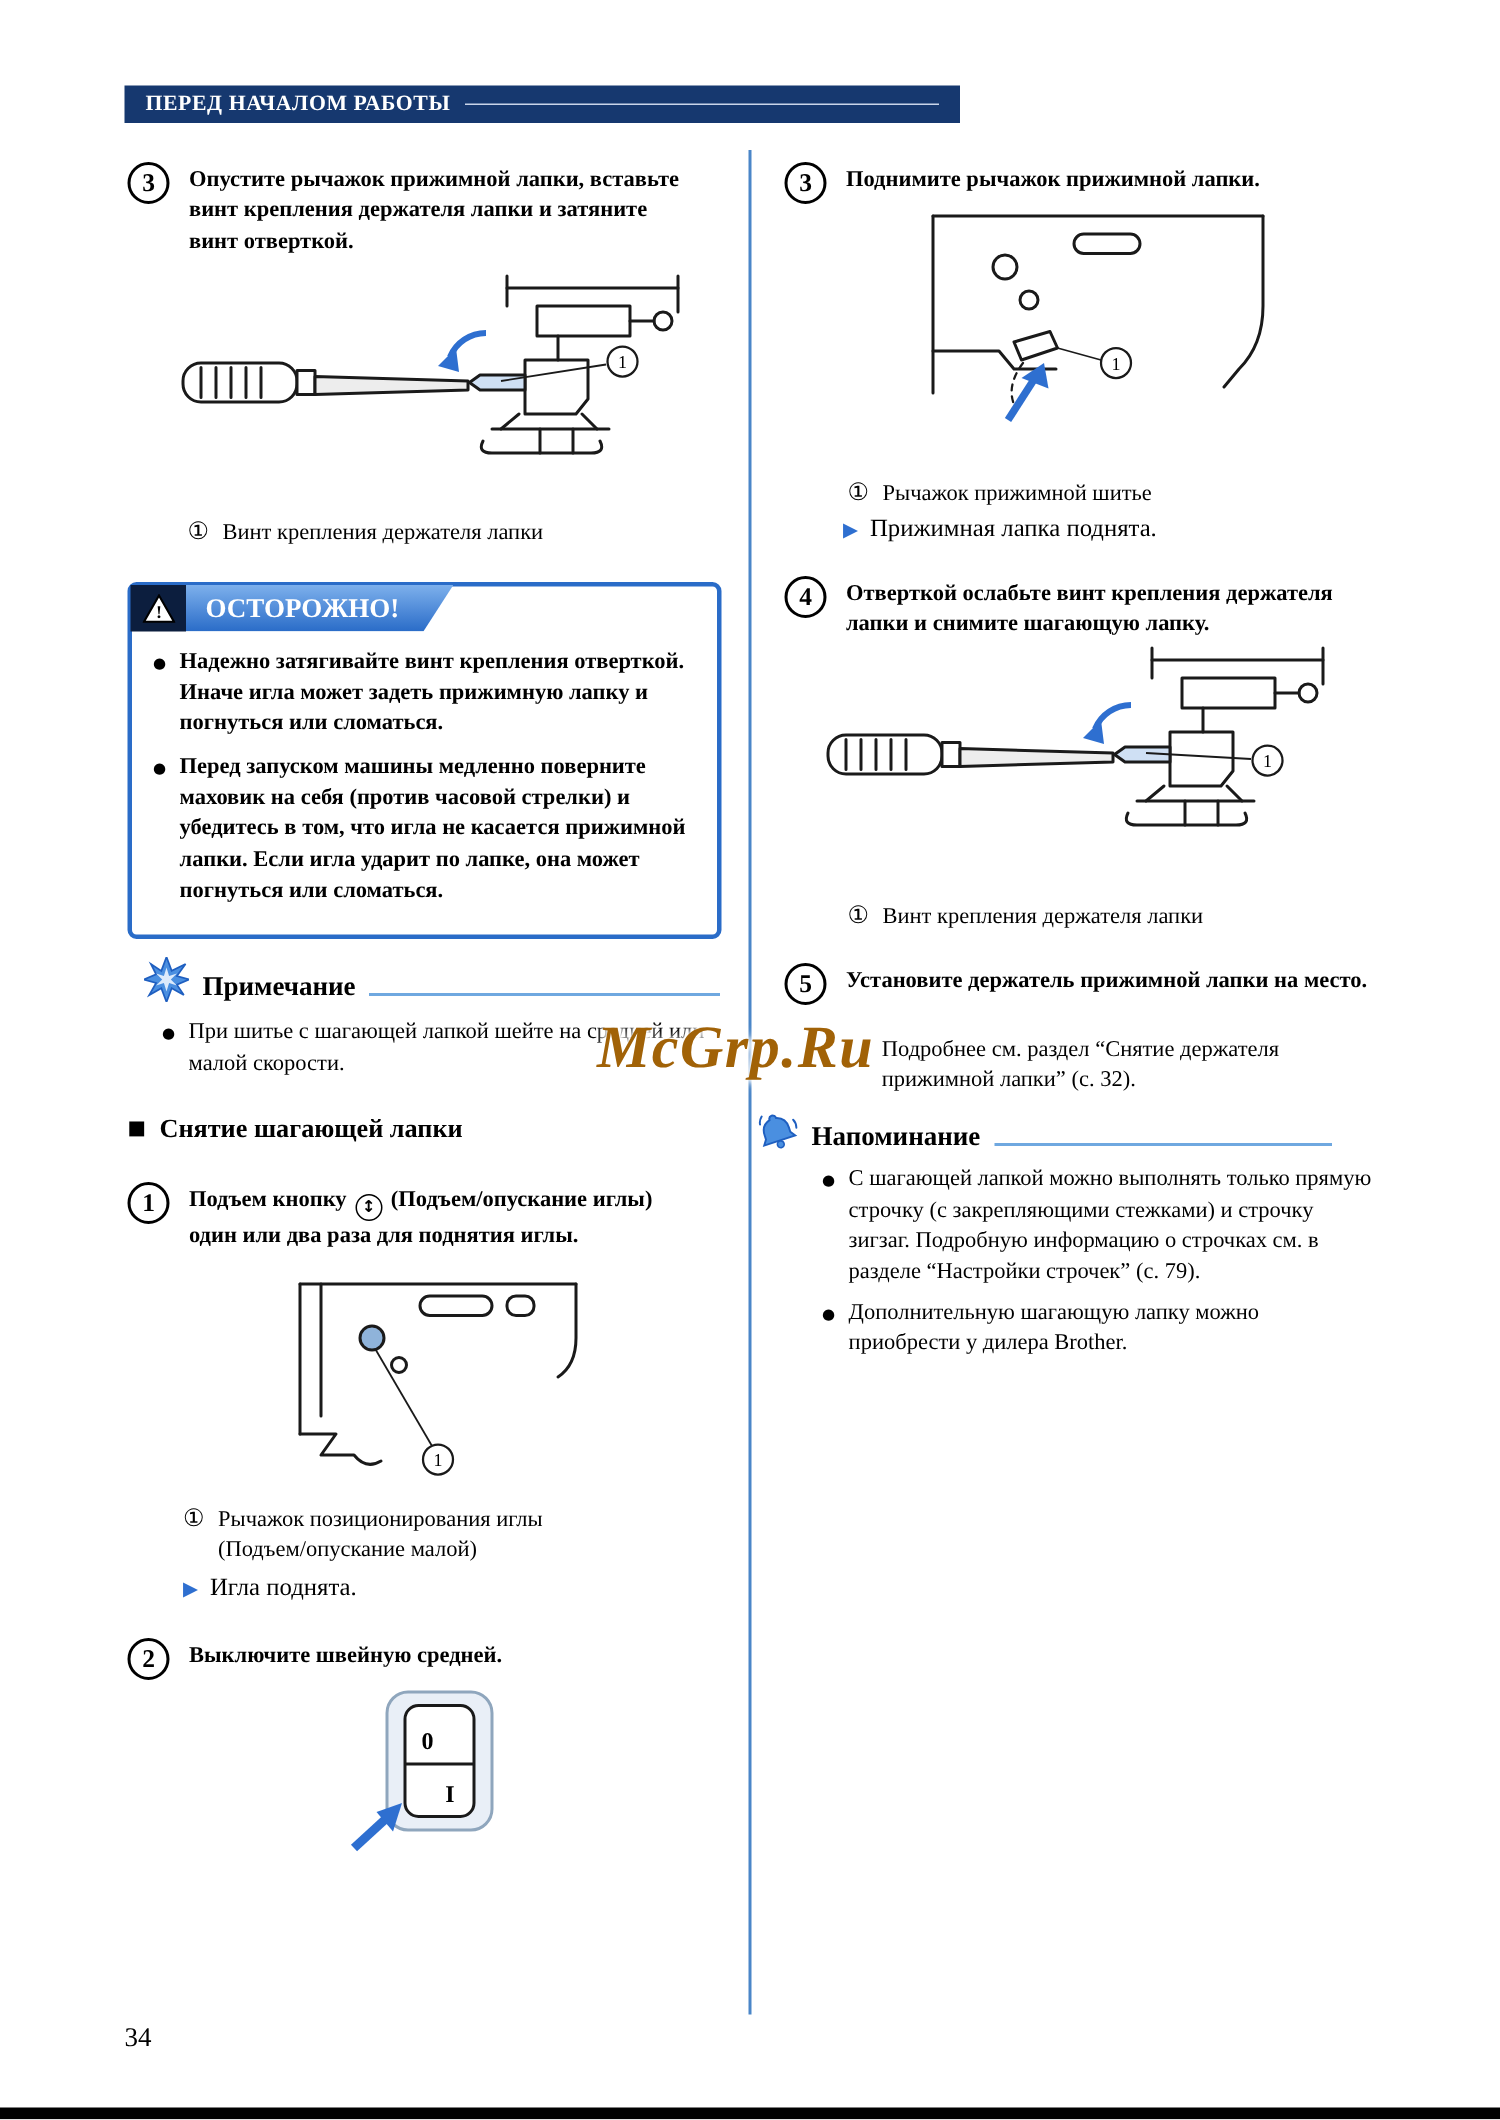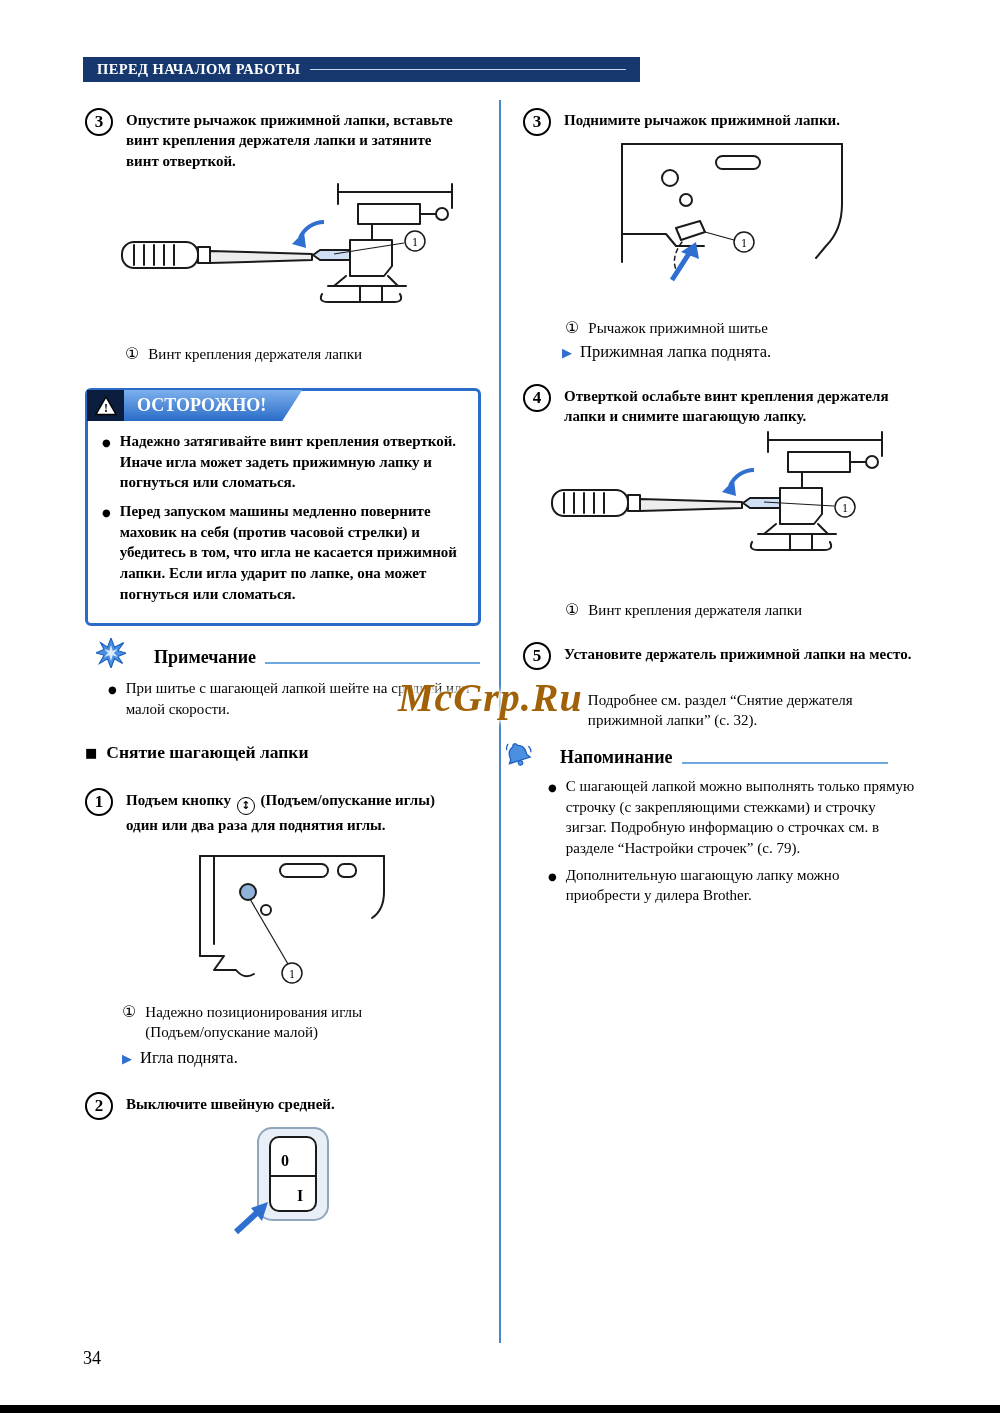--- a/index.html
+++ b/index.html
@@ -40,21 +40,21 @@
   .caution-icon-box { width:37px; height:31px; background:#0c1e3e; display:flex; align-items:center; justify-content:center; }
   .caution-band { background:linear-gradient(180deg,#7db0ec 0%,#2a6cc8 100%); color:#fff; font-weight:bold;
     font-size:18px; display:flex; align-items:center; padding:0 36px 0 13px;
     clip-path:polygon(0 0, 100% 0, calc(100% - 20px) 100%, 0 100%); }
   .caution ul, .note-bullets { list-style:none; }
   .caution li { display:flex; gap:9px; font-weight:bold; font-size:15px; line-height:1.38; margin-bottom:8px; }
   .caution li .bullet, .note-bullets li .bullet { font-size:10px; margin-top:5px; flex:0 0 auto; }
 
   
   .note-head { position:absolute; display:flex; align-items:flex-end; gap:9px; }
-  .note-title { font-weight:bold; font-size:18px; line-height:1; padding-bottom:2px; white-space:nowrap;margin-left:19px; }
+  .note-title { font-weight:bold; font-size:18px; line-height:1; padding-bottom:2px; white-space:nowrap; }
   .note-rule { flex:1; height:2px; background:#6fa8e0; margin-bottom:4px; }
   .note-bullets { position:absolute; }
   .note-bullets li { display:flex; gap:9px; font-size:15px; line-height:1.38; margin-bottom:6px; }
 
   .section-title { position:absolute; display:flex; align-items:center; gap:9px; font-weight:bold; font-size:17.5px; }
   .section-title .sq { font-size:13px; }
 
   .substep { position:absolute; display:flex; gap:7px; font-size:15px; line-height:1.35; }
 
   .fig { position:absolute; }
@@ -185,21 +185,21 @@
       </g>
       <line x1="62" y1="51" x2="100" y2="116" stroke="#1a1a1a" stroke-width="1.2"></line>
       <circle cx="104" cy="125" r="10" fill="#fff" stroke="#1a1a1a" stroke-width="1.5"></circle>
       <text x="104" y="129.5" text-anchor="middle" font-size="12">1</text>
     </svg>
   </div>
 
   <div class="caption" style="left:122px; top:1002px;">
     <span class="cmark glyph">①</span>
     <span>
-      <span style="display:block;">Надежно позиционирования иглы</span>
+      <span style="display:block;">Рычажок позиционирования иглы</span>
       <span style="display:block;">(Подъем/опускание малой)</span>
     </span>
   </div>
 
   <div class="result" style="left:122px; top:1048px;">
     <span class="tri glyph">▶</span>
     <span>Игла поднята.</span>
   </div>
 
   <div class="step" style="left:85px; top:1092px; width:396px;">

